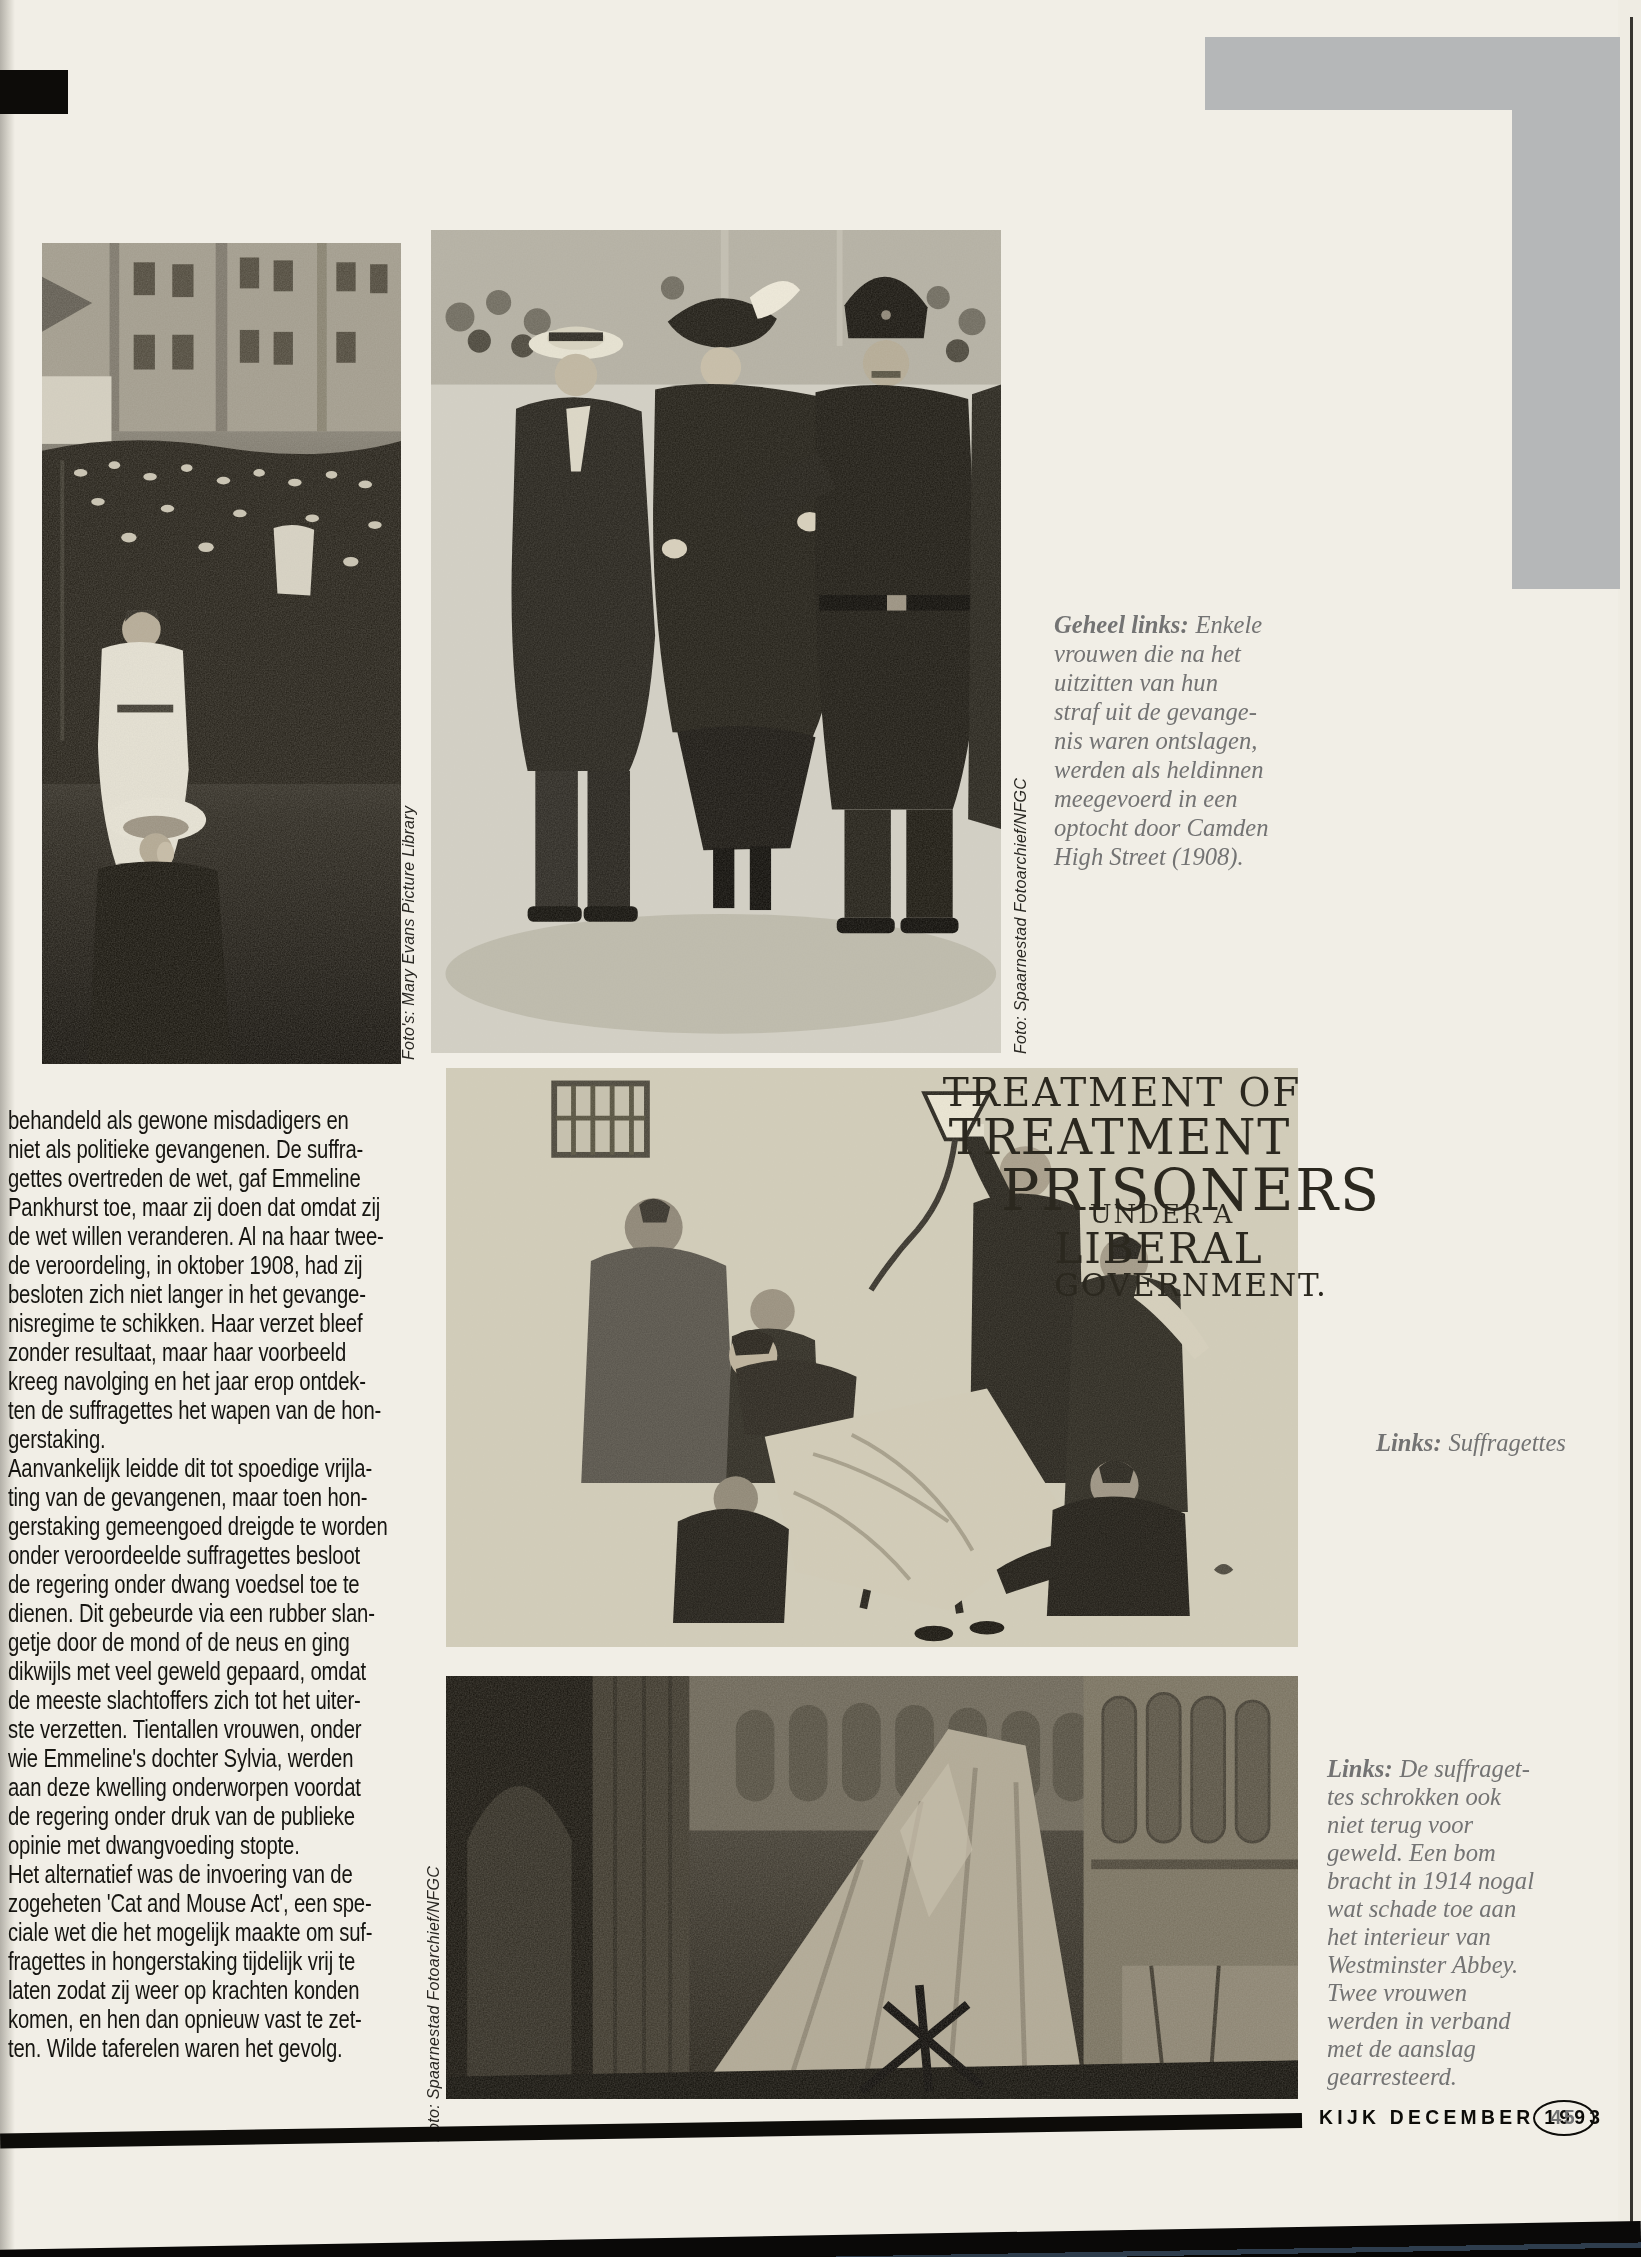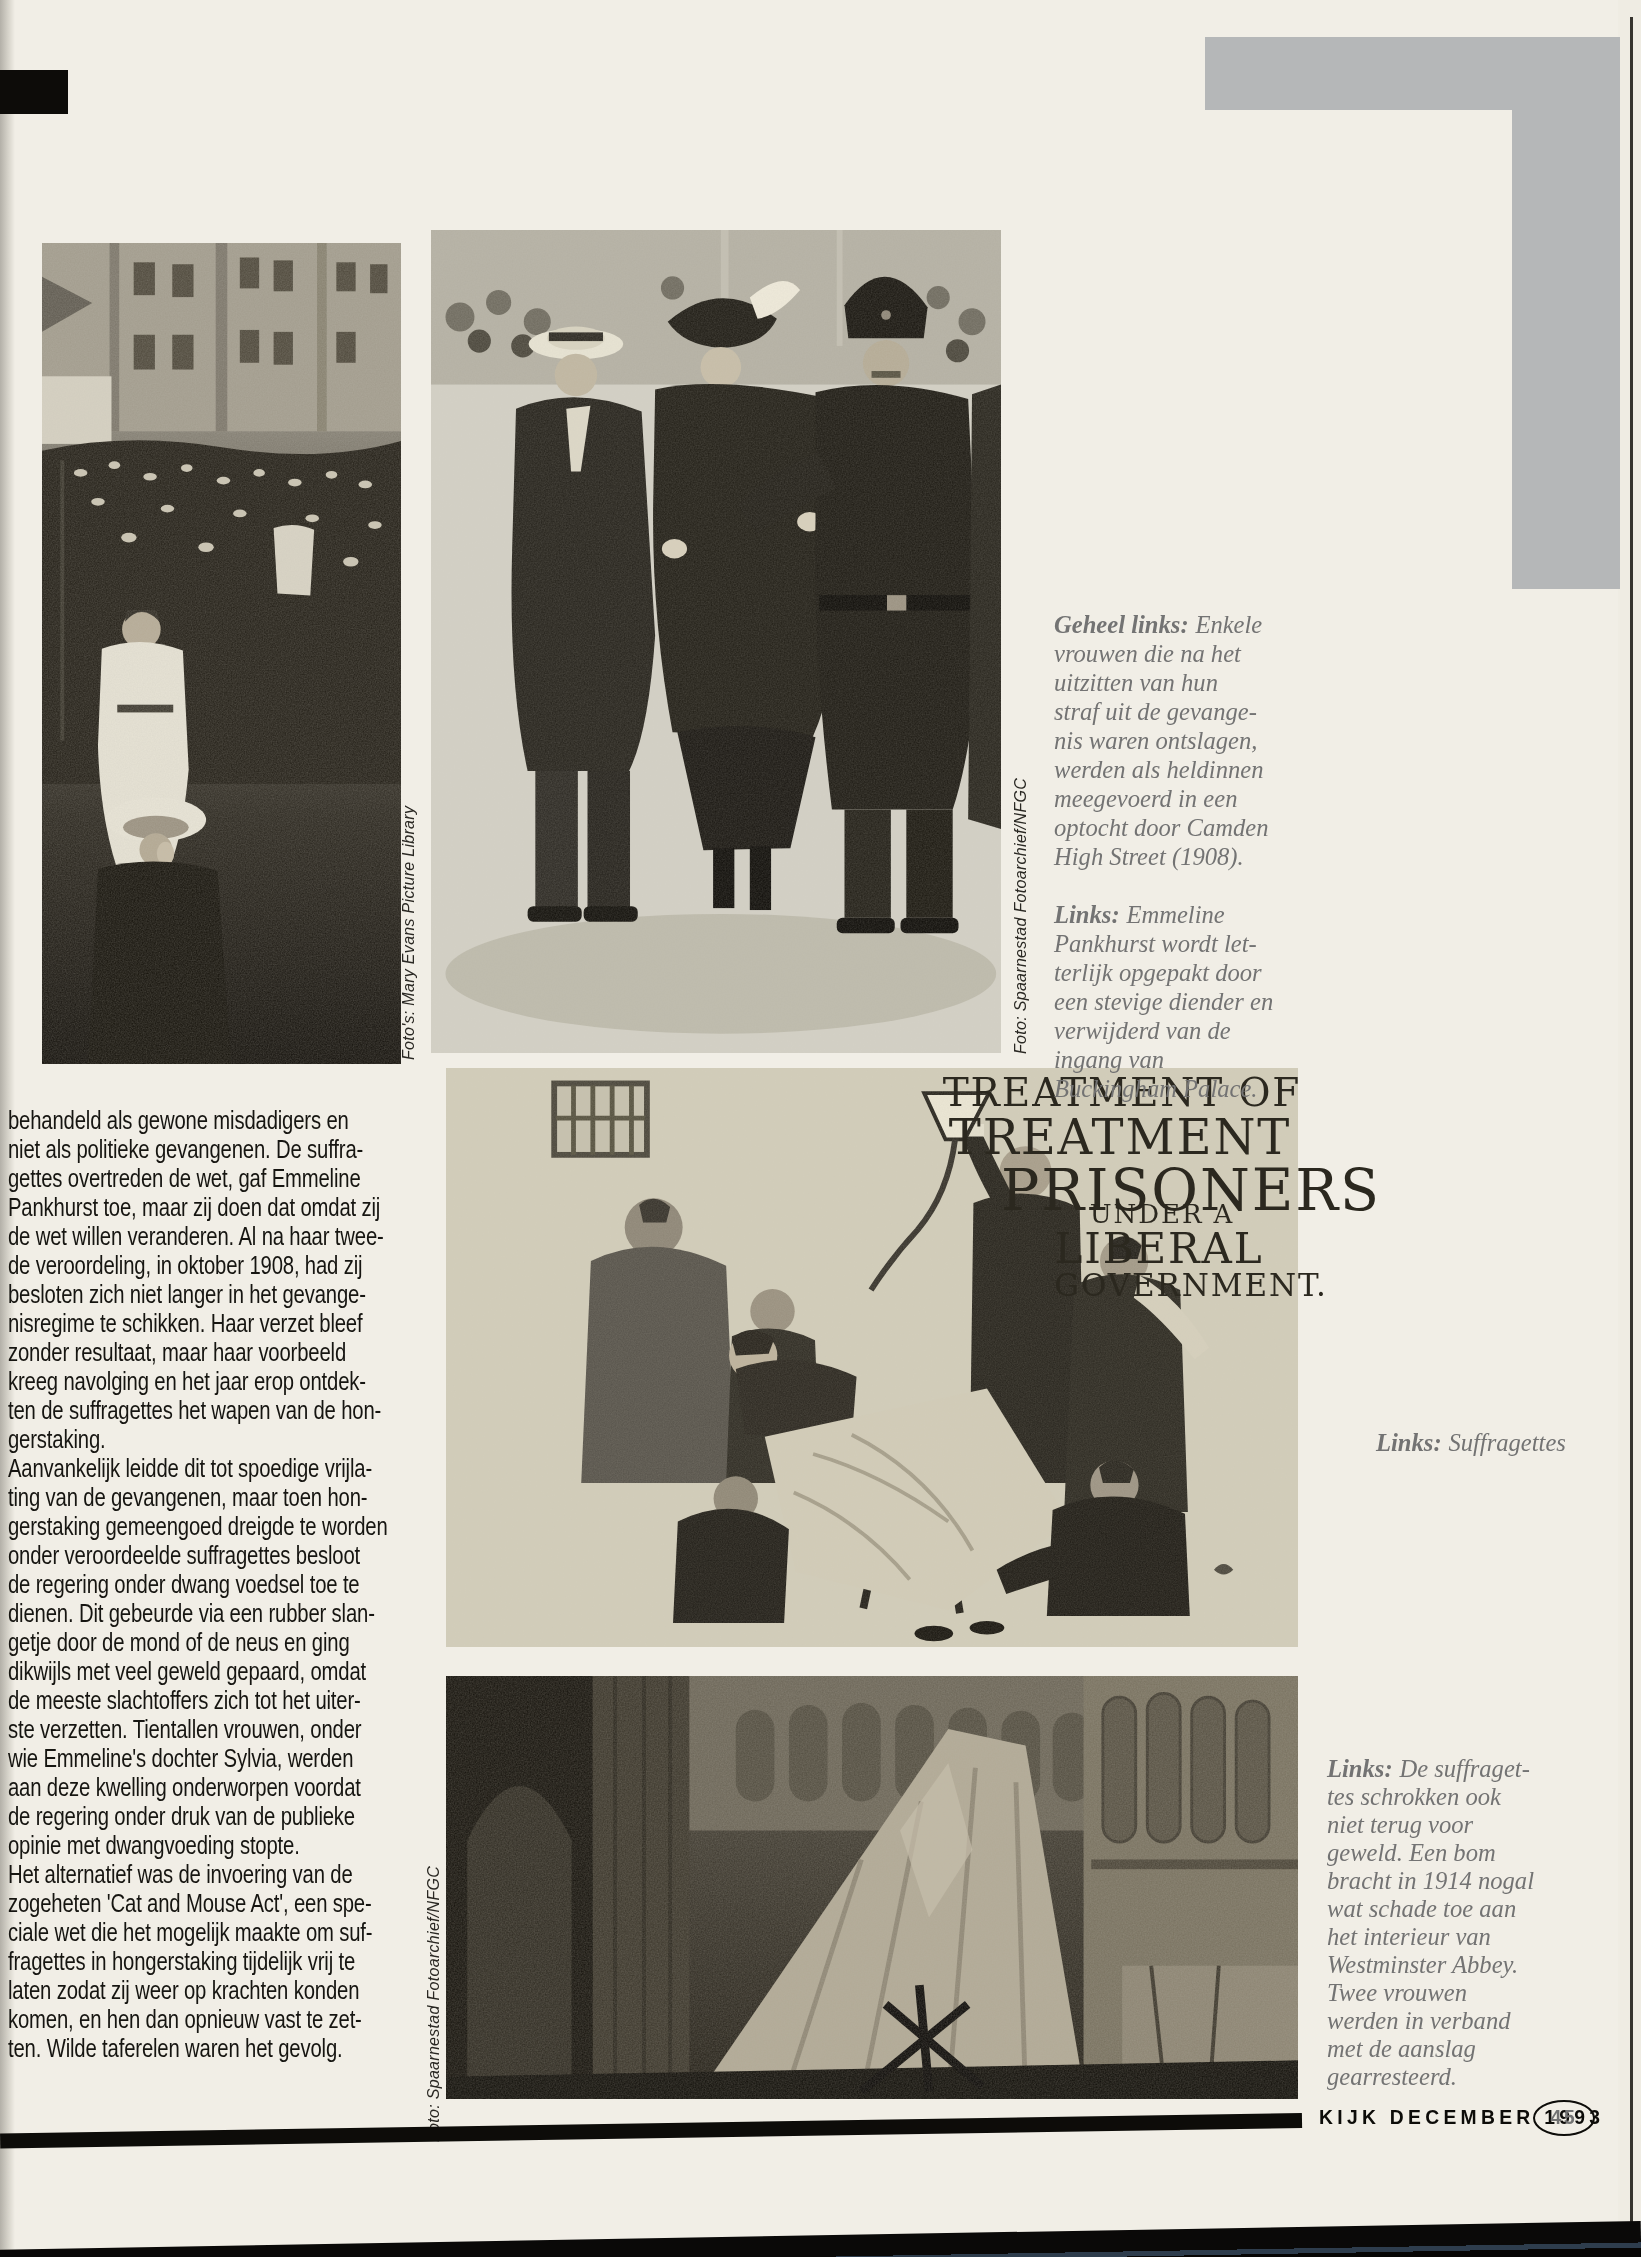--- a/index.html
+++ b/index.html
@@ -395,31 +395,20 @@
           <div>vrouwen die na het</div>
           <div>uitzitten van hun</div>
           <div>straf uit de gevange-</div>
           <div>nis waren ontslagen,</div>
           <div>werden als heldinnen</div>
           <div>meegevoerd in een</div>
           <div>optocht door Camden</div>
           <div>High Street (1908).</div>
         </div>
     </div>
-    <div class="cap-block">
-      <div><b>Links:</b><span>Emmeline</span></div>
-      <div class="cap-lines">
-          <div>Pankhurst wordt let-</div>
-          <div>terlijk opgepakt door</div>
-          <div>een stevige diender en</div>
-          <div>verwijderd van de</div>
-          <div>ingang van</div>
-          <div>Buckingham Palace.</div>
-        </div>
-    </div>
   </div>
 
   <div class="caption cap-tight" style="left:1376px; top:1429px; width:246px;">
     <div><b>Links:</b><span>Suffragettes</span></div>
   </div>
 
   <div class="caption cap-tight" style="left:1327px; top:1755px; width:246px;">
     <div><b>Links:</b><span>De suffraget-</span></div>
     <div class="cap-lines">
         <div>tes schrokken ook</div>

